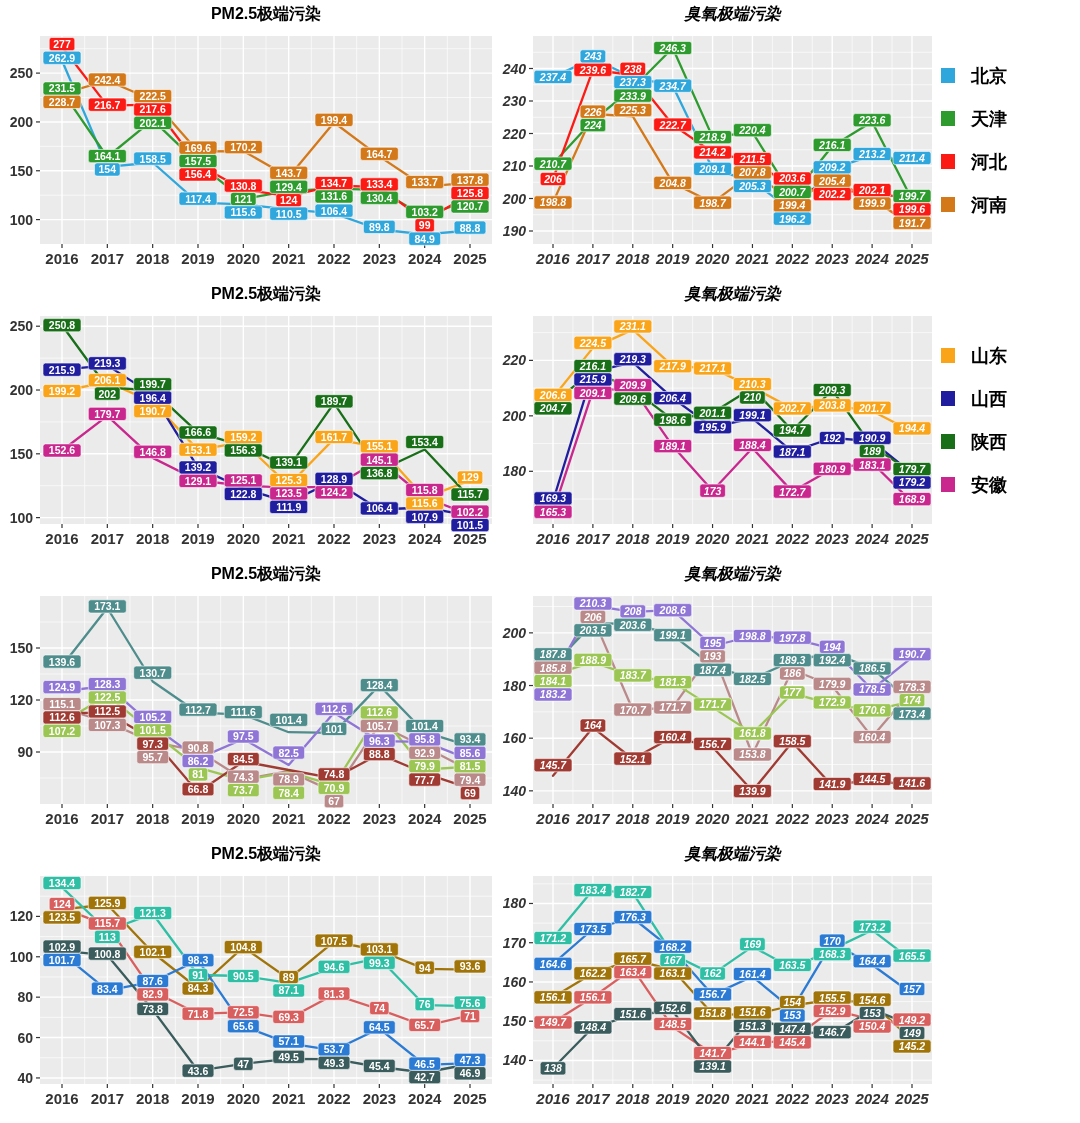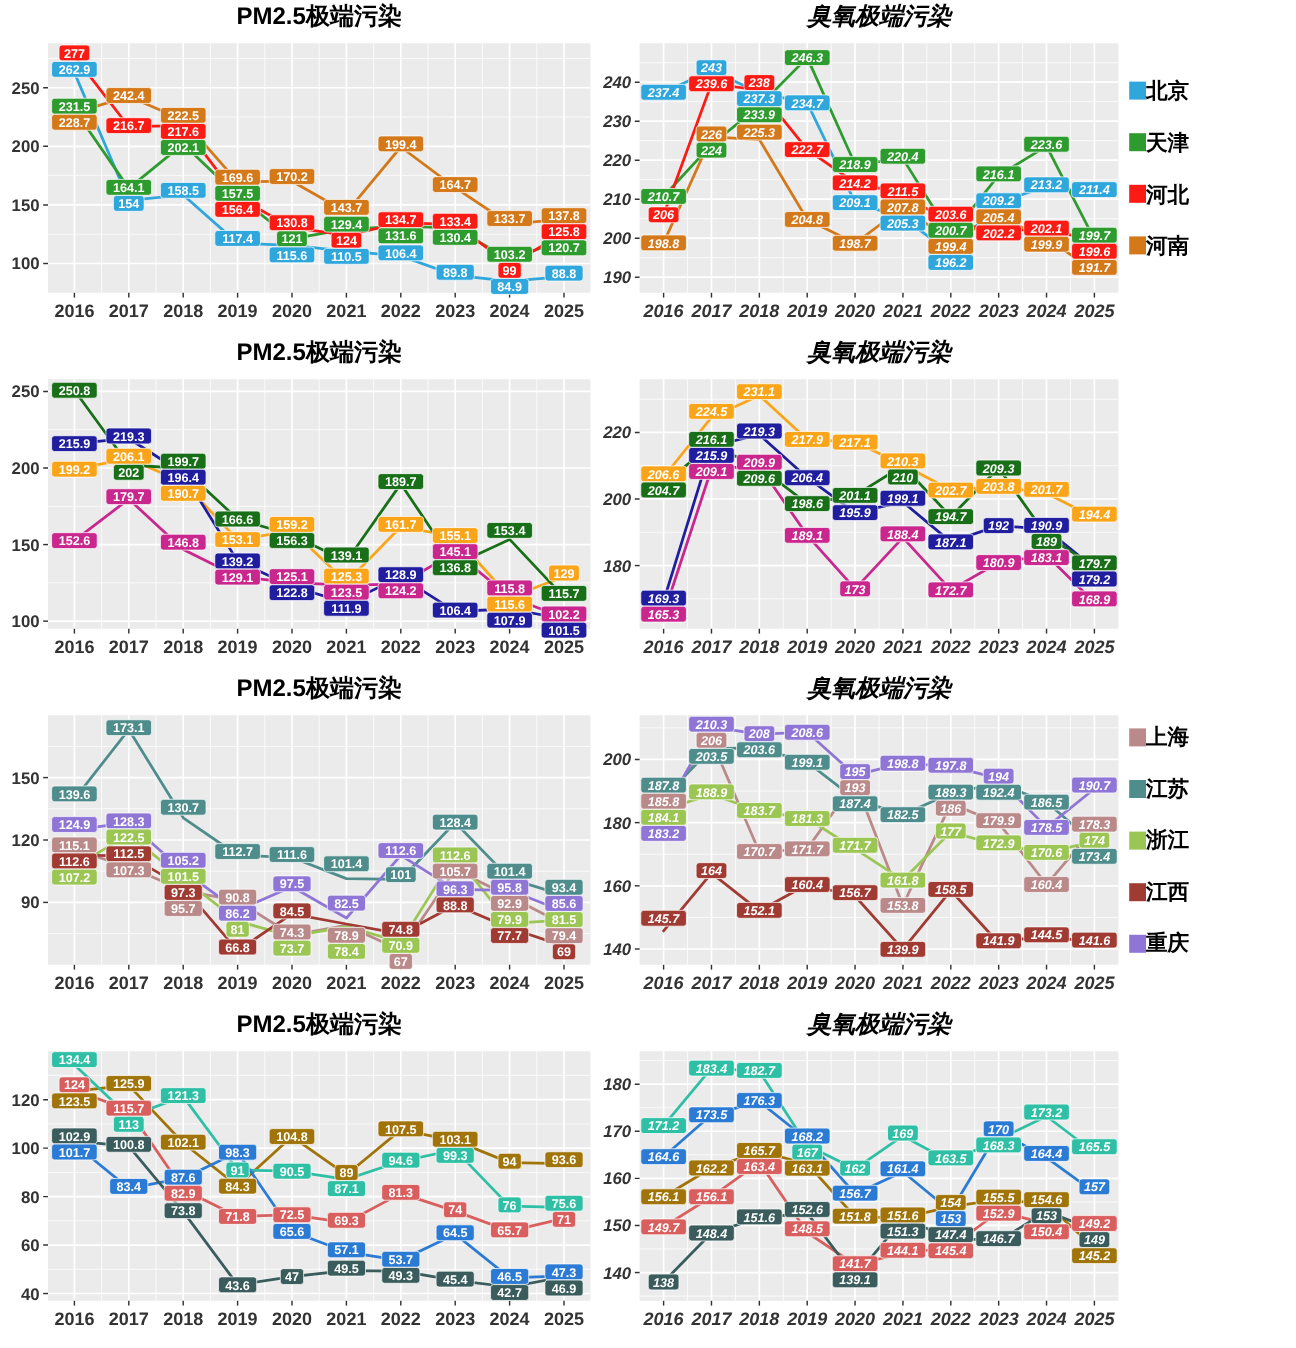--- a/index.html
+++ b/index.html
@@ -1,25 +1,25 @@
 <!DOCTYPE html>
 <html><head>
 <meta charset="utf-8">
 <style>
   html,body{margin:0;padding:0;background:#ffffff;}
   body{width:1080px;height:1123px;font-family:"Liberation Sans","DejaVu Sans",sans-serif;}
   .chart-row{display:flex;height:280px;}
   .chart-box{position:relative;}
   .chart-box.left{width:500px;}
   .chart-box.right{width:437px;font-style:italic;}
-  .chart-title{height:26px;line-height:28px;font-size:20px;font-weight:bold;color:#000;text-align:center;white-space:nowrap;}
+  .chart-title{height:26px;line-height:28px;font-size:16px;font-weight:bold;color:#000;text-align:center;white-space:nowrap;}
   .chart-box.left .chart-title{margin-left:32px;}
   .chart-box.right .chart-title{margin-left:28px;}
   .legend-col{width:143px;display:flex;flex-direction:column;justify-content:center;gap:19px;padding-left:4px;box-sizing:border-box;}
-  .legend-item{display:flex;align-items:center;gap:0;}
+  .legend-item{display:flex;align-items:center;gap:16px;}
   .legend-swatch{width:14px;height:15px;flex:0 0 14px;}
   .legend-label{font-size:18px;font-weight:bold;color:#000;white-space:nowrap;}
   svg text{font-family:"Liberation Sans","DejaVu Sans",sans-serif;}
 </style>
 </head>
 <body>
 
 <div>
   <div class="chart-row">
     <div class="chart-box left">
@@ -939,20 +939,38 @@
             <g>
               <rect x="393.0" y="169.9" width="38.0" height="13.2" rx="2.5" fill="#201E9E" stroke="rgba(255,255,255,0.85)" stroke-width="0.7"></rect>
               <text x="412.0" y="180.4" text-anchor="middle" font-size="10.5" font-weight="bold" fill="#fff">179.2</text>
             </g>
             <g>
               <rect x="393.0" y="186.5" width="38.0" height="13.2" rx="2.5" fill="#C9268E" stroke="rgba(255,255,255,0.85)" stroke-width="0.7"></rect>
               <text x="412.0" y="197.0" text-anchor="middle" font-size="10.5" font-weight="bold" fill="#fff">168.9</text>
             </g>
           </svg></div>
     </div>
+    <div class="legend-col">
+        <div class="legend-item">
+          <span class="legend-swatch" style="background: rgb(250, 165, 25);"></span>
+          <span class="legend-label">山东</span>
+        </div>
+        <div class="legend-item">
+          <span class="legend-swatch" style="background: rgb(32, 30, 158);"></span>
+          <span class="legend-label">山西</span>
+        </div>
+        <div class="legend-item">
+          <span class="legend-swatch" style="background: rgb(24, 111, 24);"></span>
+          <span class="legend-label">陕西</span>
+        </div>
+        <div class="legend-item">
+          <span class="legend-swatch" style="background: rgb(201, 38, 142);"></span>
+          <span class="legend-label">安徽</span>
+        </div>
+      </div>
   </div>
   <div class="chart-row">
     <div class="chart-box left">
       <div class="chart-title">PM2.5极端污染</div>
       <div class="plot-mount"><svg width="500" height="254" viewBox="0 0 500 254">
             <rect x="40" y="10" width="452" height="208" fill="#EBEBEB"></rect>
             <line x1="40" x2="492" y1="192" y2="192" stroke="#FFFFFF" stroke-width="0.65"></line>
             <line x1="40" x2="492" y1="140" y2="140" stroke="#FFFFFF" stroke-width="0.65"></line>
             <line x1="40" x2="492" y1="88" y2="88" stroke="#FFFFFF" stroke-width="0.65"></line>
             <line x1="40" x2="492" y1="36" y2="36" stroke="#FFFFFF" stroke-width="0.65"></line>
@@ -1466,42 +1484,20 @@
             <g>
               <rect x="393.0" y="121.0" width="38.0" height="13.2" rx="2.5" fill="#4F8D8D" stroke="rgba(255,255,255,0.85)" stroke-width="0.7"></rect>
               <text x="412.0" y="131.5" text-anchor="middle" font-size="10.5" font-weight="bold" fill="#fff">173.4</text>
             </g>
             <g>
               <rect x="393.0" y="190.8" width="38.0" height="13.2" rx="2.5" fill="#A03B33" stroke="rgba(255,255,255,0.85)" stroke-width="0.7"></rect>
               <text x="412.0" y="201.3" text-anchor="middle" font-size="10.5" font-weight="bold" fill="#fff">141.6</text>
             </g>
           </svg></div>
     </div>
-    <div class="legend-col">
-        <div class="legend-item">
-          <span class="legend-swatch" style="background: rgb(186, 138, 138);"></span>
-          <span class="legend-label">上海</span>
-        </div>
-        <div class="legend-item">
-          <span class="legend-swatch" style="background: rgb(79, 141, 141);"></span>
-          <span class="legend-label">江苏</span>
-        </div>
-        <div class="legend-item">
-          <span class="legend-swatch" style="background: rgb(155, 198, 83);"></span>
-          <span class="legend-label">浙江</span>
-        </div>
-        <div class="legend-item">
-          <span class="legend-swatch" style="background: rgb(160, 59, 51);"></span>
-          <span class="legend-label">江西</span>
-        </div>
-        <div class="legend-item">
-          <span class="legend-swatch" style="background: rgb(143, 118, 214);"></span>
-          <span class="legend-label">重庆</span>
-        </div>
-      </div>
   </div>
   <div class="chart-row">
     <div class="chart-box left">
       <div class="chart-title">PM2.5极端污染</div>
       <div class="plot-mount"><svg width="500" height="254" viewBox="0 0 500 254">
             <rect x="40" y="10" width="452" height="208" fill="#EBEBEB"></rect>
             <line x1="40" x2="492" y1="191.74757281553397" y2="191.74757281553397" stroke="#FFFFFF" stroke-width="0.65"></line>
             <line x1="40" x2="492" y1="151.35922330097088" y2="151.35922330097088" stroke="#FFFFFF" stroke-width="0.65"></line>
             <line x1="40" x2="492" y1="110.97087378640776" y2="110.97087378640776" stroke="#FFFFFF" stroke-width="0.65"></line>
             <line x1="40" x2="492" y1="70.58252427184465" y2="70.58252427184465" stroke="#FFFFFF" stroke-width="0.65"></line>

